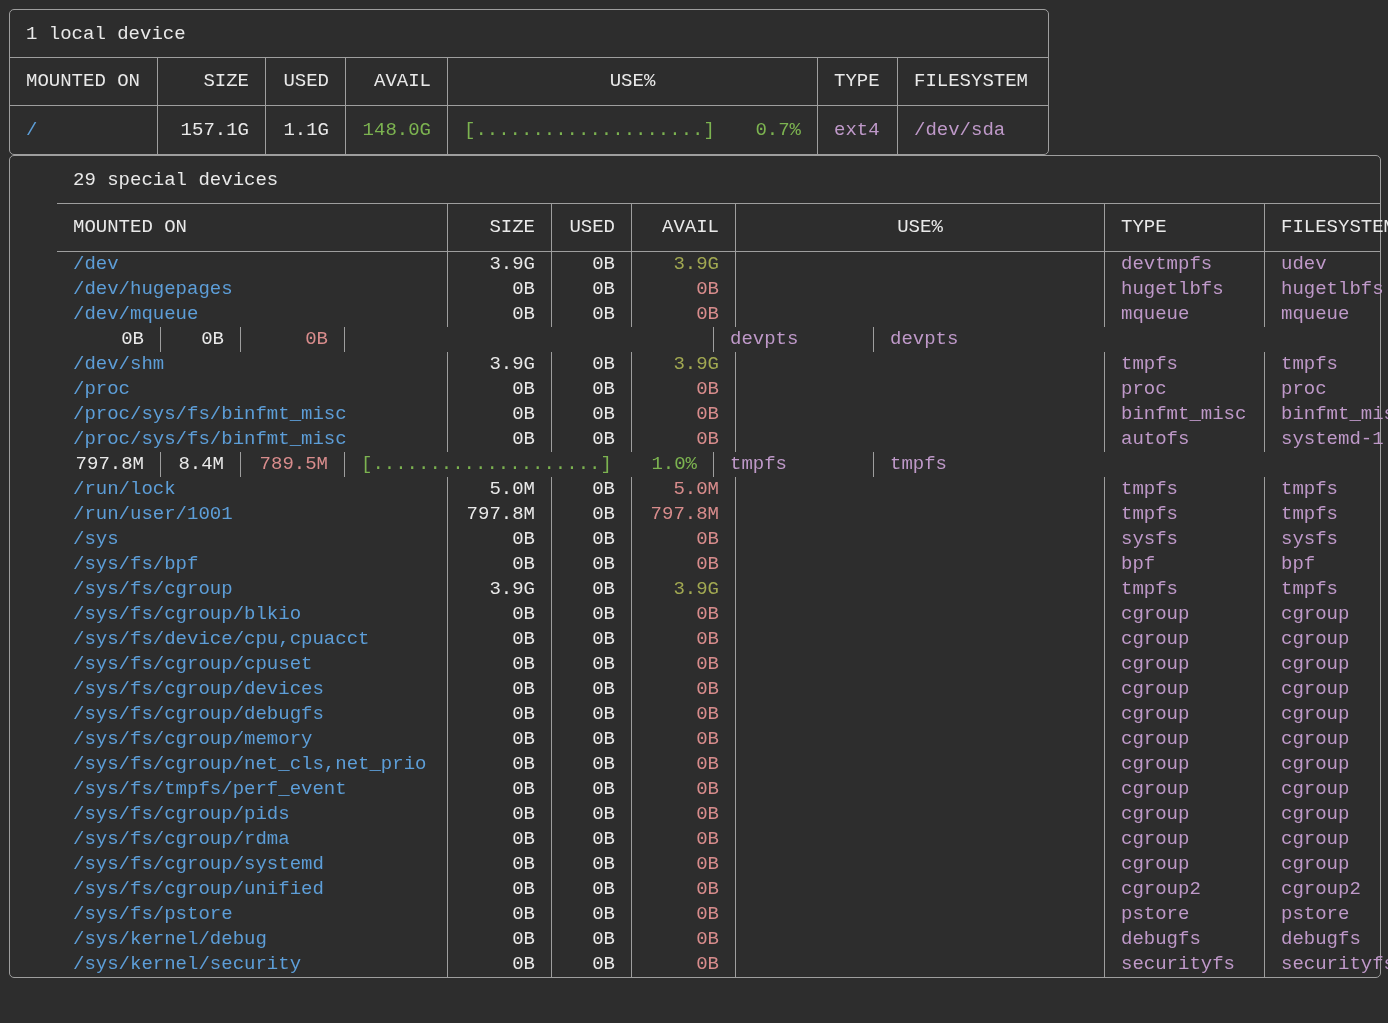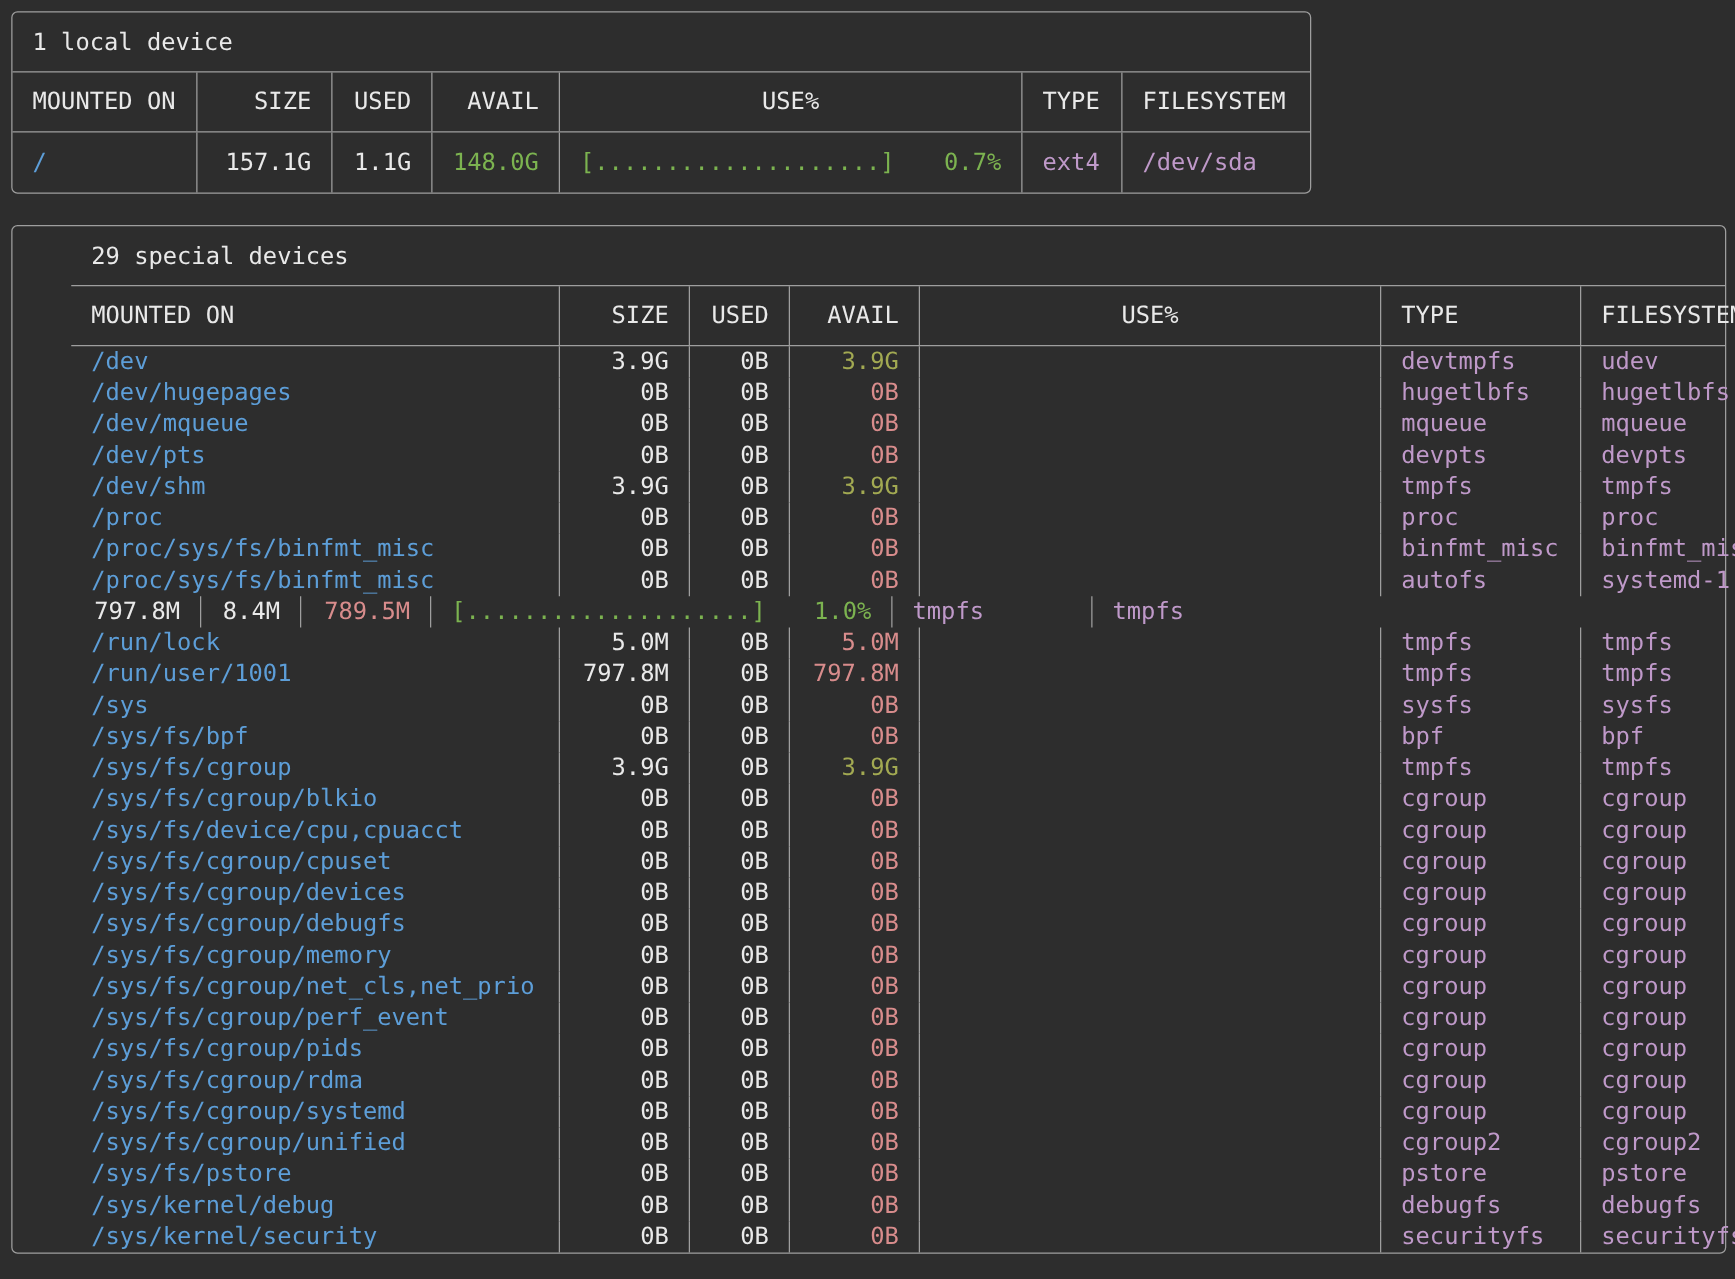--- a/index.html
+++ b/index.html
@@ -11,22 +11,22 @@
   }
   body {
     font-family: "DejaVu Sans Mono", "Liberation Mono", monospace;
     font-size: 19px;
     color: var(--text, #e9e9e9);
     padding: 9px;
   }
   .duf {
     border: 1px solid var(--border, #9e9e9e);
     border-radius: 5px;
-    margin-bottom: 25px;
     background: var(--background, #2d2d2d);
+    font-family: Liberation Mono, monospace;
   }
   .t1 { width: 1040px; }
   .t2 { width: 1372px; padding-left: 47px; }
   .title {
     padding: 0 16px;
     height: 48px;
     line-height: 48px;
     border-bottom: 1px solid var(--border, #9e9e9e);
     white-space: nowrap;
   }
@@ -142,21 +142,20 @@
         <div class="row">
           <div class="cell c1 mount">/dev/mqueue</div>
           <div class="cell c2 num">0B</div>
           <div class="cell c3 num">0B</div>
           <div class="cell c4 num av-low">0B</div>
           <div class="cell c5 use"></div>
           <div class="cell c6 typ">mqueue</div>
           <div class="cell c7 typ">mqueue</div>
         </div>
         <div class="row">
-          <div class="cell c1 mount">/dev/pts</div>
           <div class="cell c2 num">0B</div>
           <div class="cell c3 num">0B</div>
           <div class="cell c4 num av-low">0B</div>
           <div class="cell c5 use"></div>
           <div class="cell c6 typ">devpts</div>
           <div class="cell c7 typ">devpts</div>
         </div>
         <div class="row">
           <div class="cell c1 mount">/dev/shm</div>
           <div class="cell c2 num">3.9G</div>
@@ -306,21 +305,21 @@
         <div class="row">
           <div class="cell c1 mount">/sys/fs/cgroup/net_cls,net_prio</div>
           <div class="cell c2 num">0B</div>
           <div class="cell c3 num">0B</div>
           <div class="cell c4 num av-low">0B</div>
           <div class="cell c5 use"></div>
           <div class="cell c6 typ">cgroup</div>
           <div class="cell c7 typ">cgroup</div>
         </div>
         <div class="row">
-          <div class="cell c1 mount">/sys/fs/cgroup/perf_event</div>
+          <div class="cell c1 mount">/sys/fs/tmpfs/perf_event</div>
           <div class="cell c2 num">0B</div>
           <div class="cell c3 num">0B</div>
           <div class="cell c4 num av-low">0B</div>
           <div class="cell c5 use"></div>
           <div class="cell c6 typ">cgroup</div>
           <div class="cell c7 typ">cgroup</div>
         </div>
         <div class="row">
           <div class="cell c1 mount">/sys/fs/cgroup/pids</div>
           <div class="cell c2 num">0B</div>

